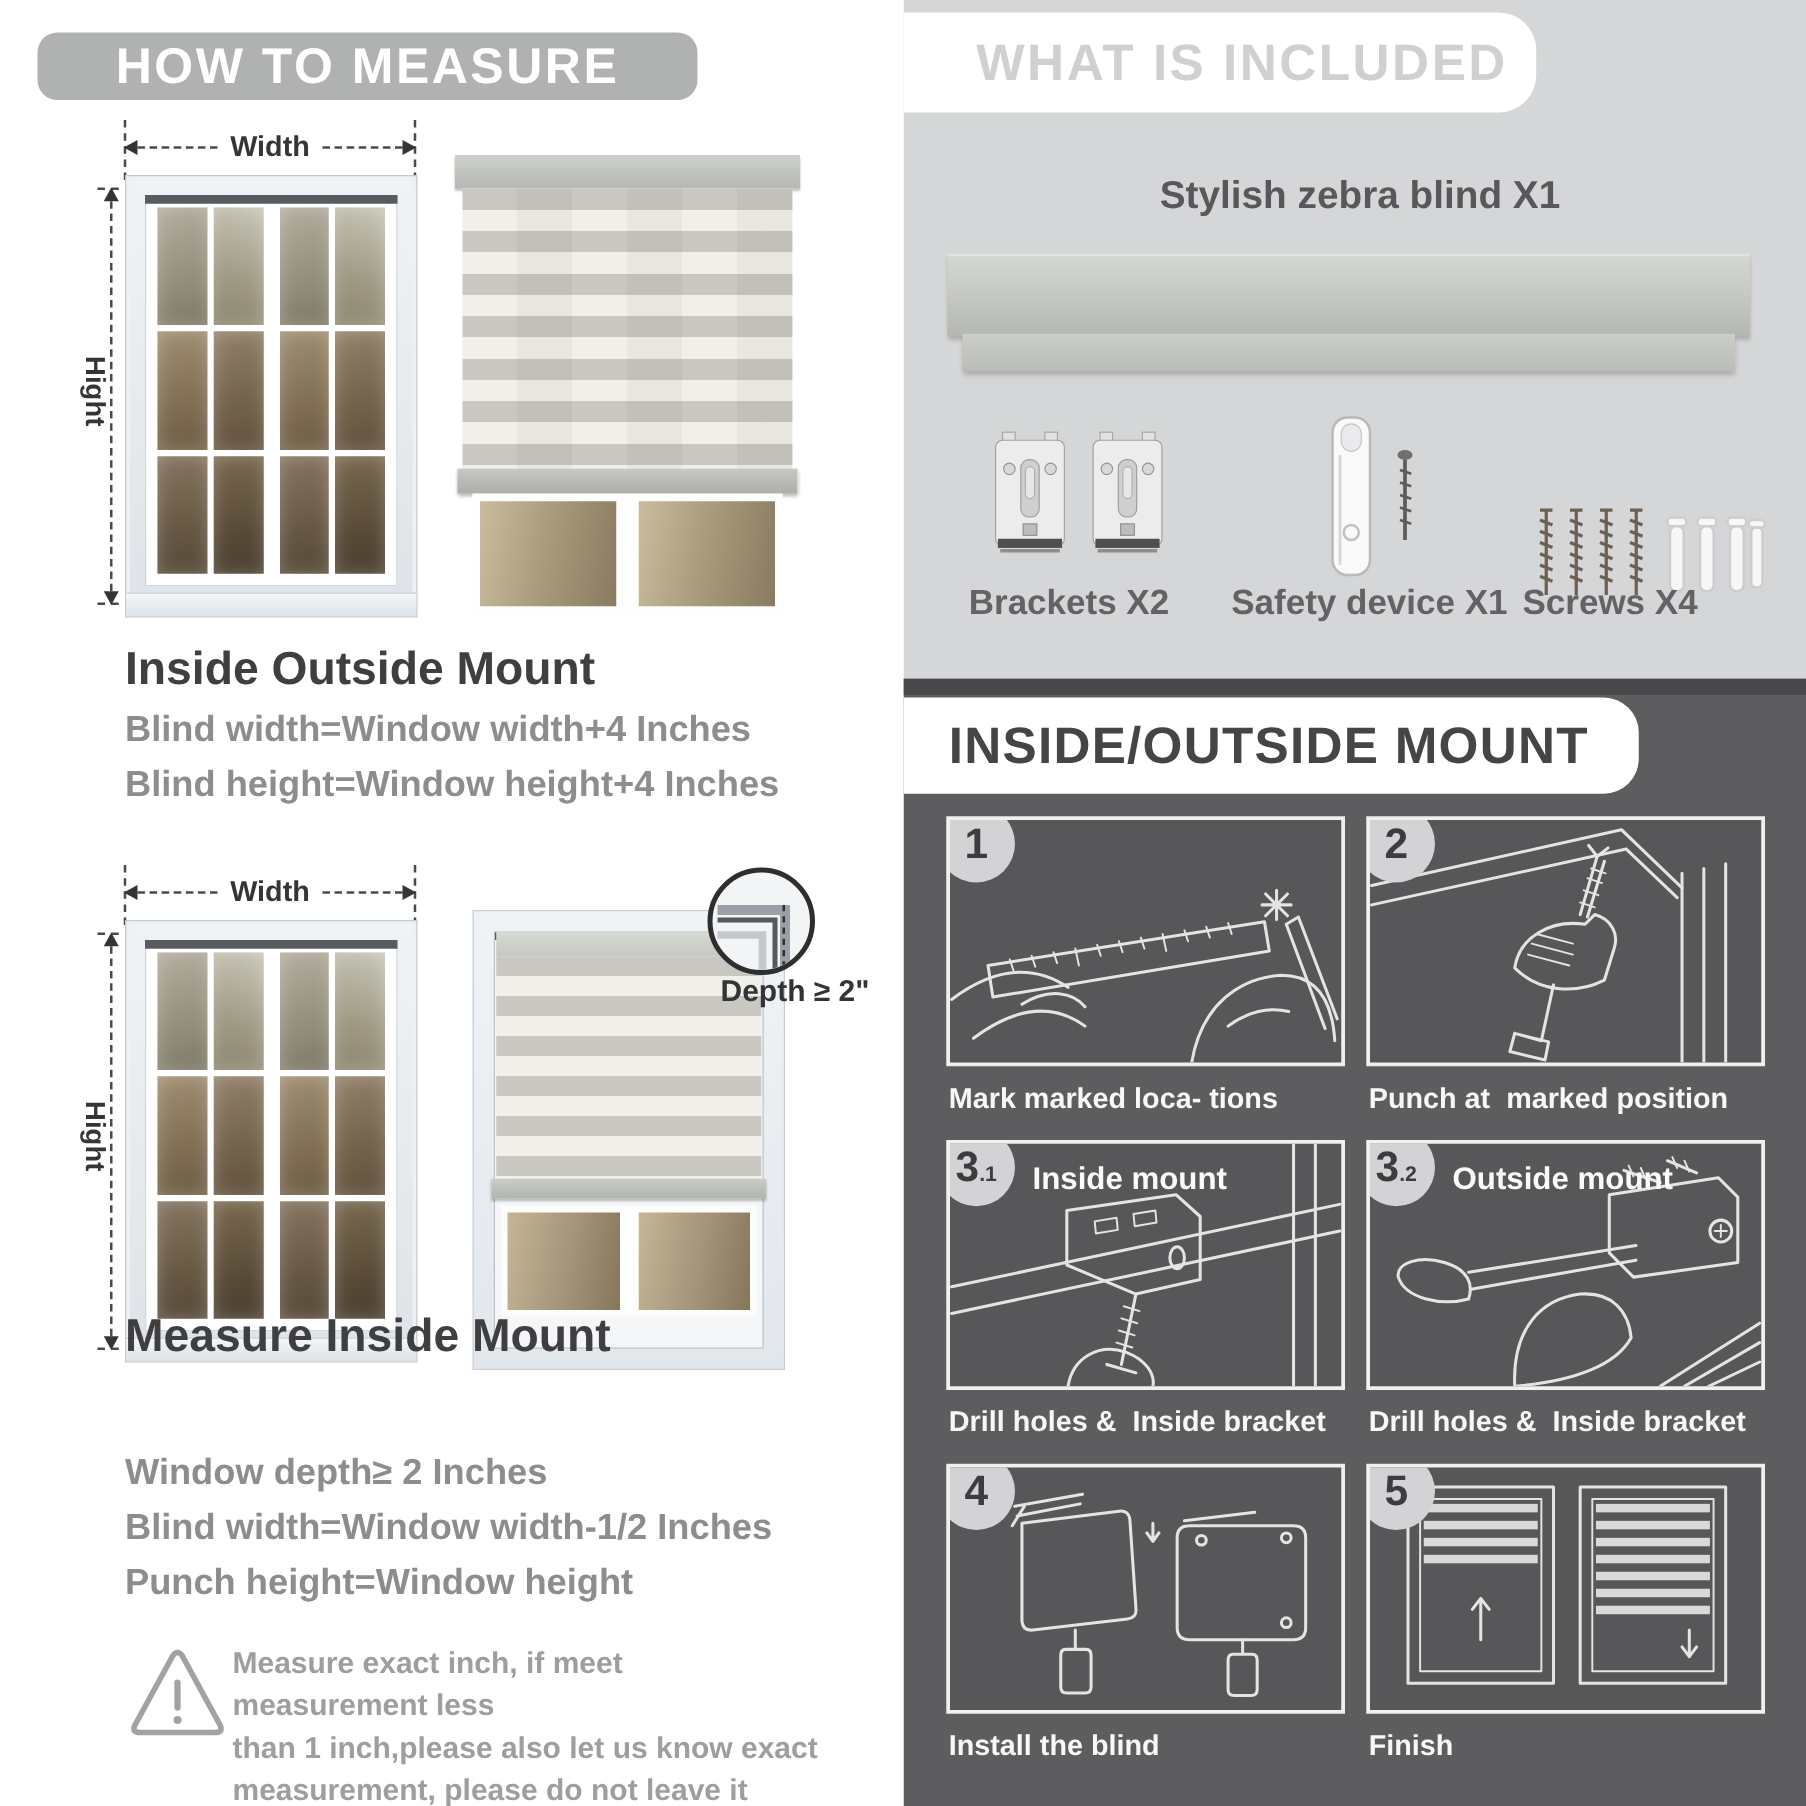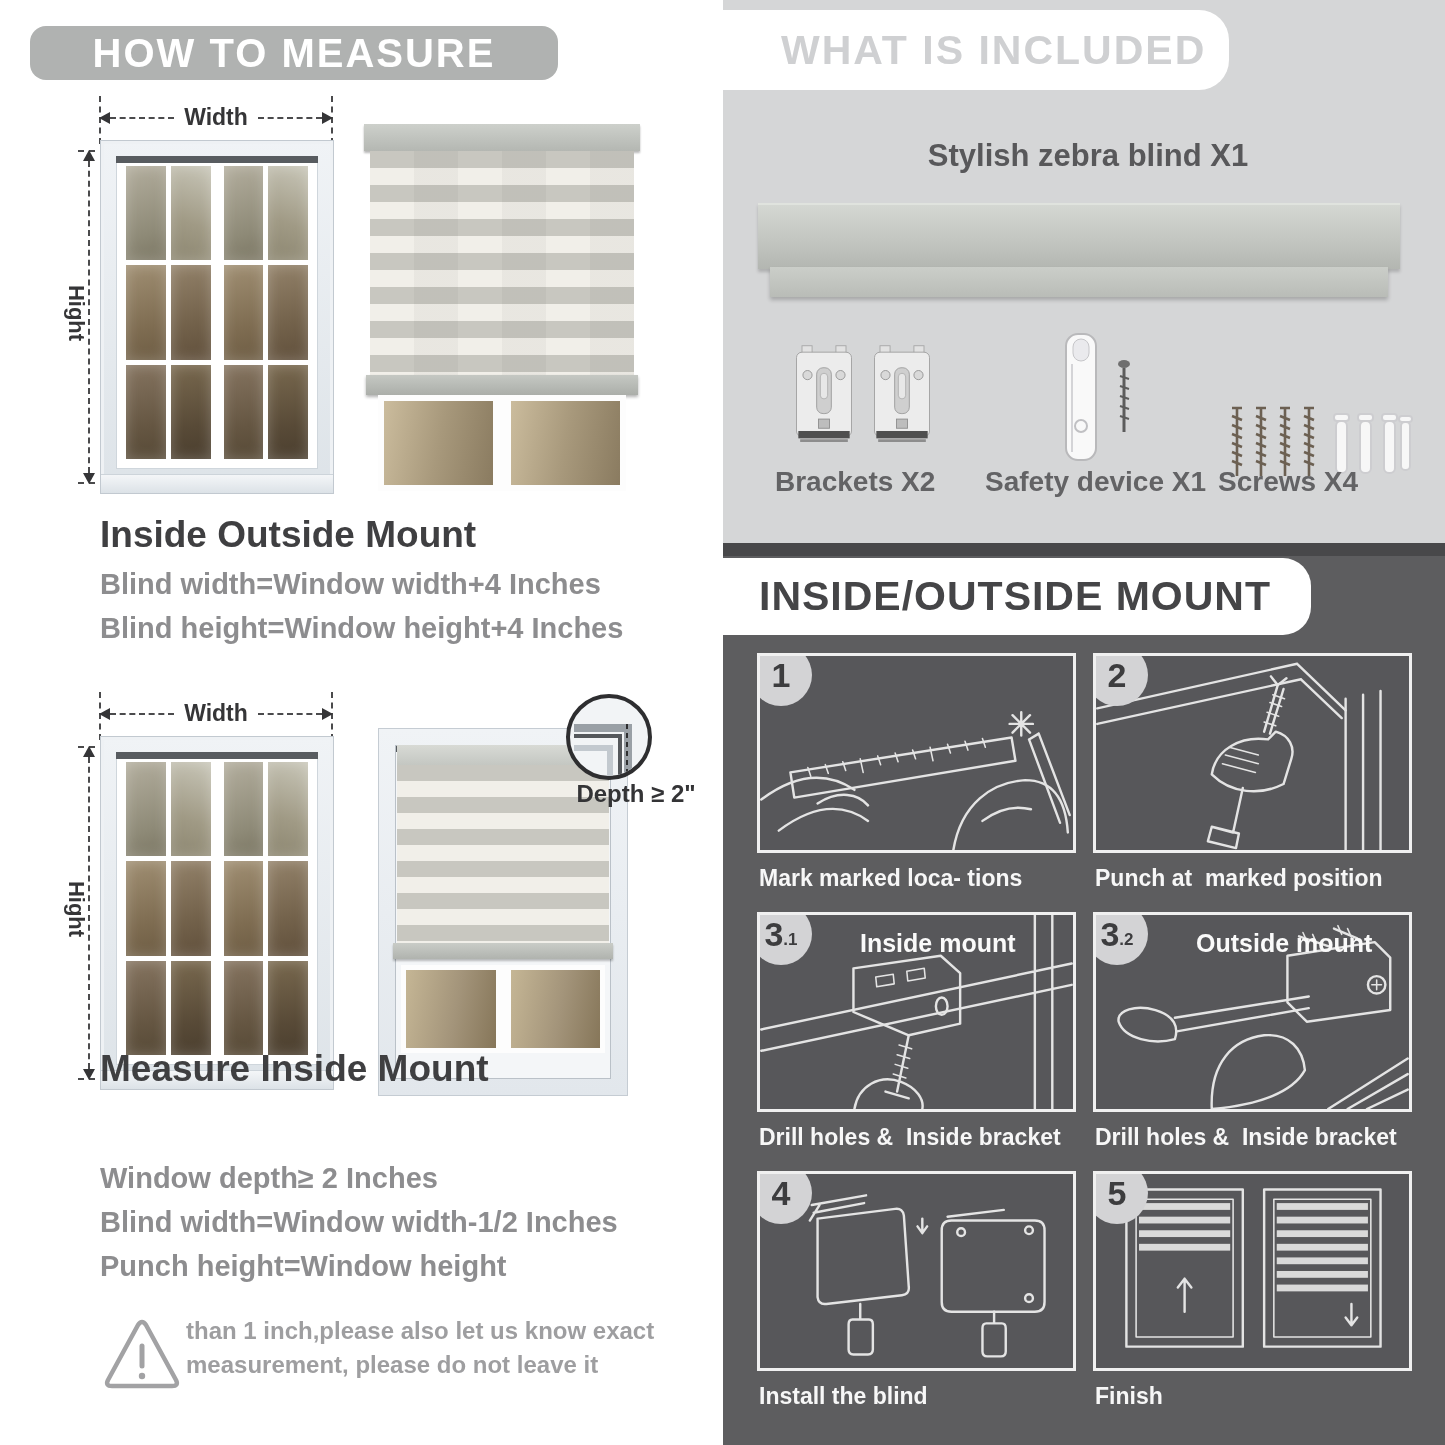--- a/index.html
+++ b/index.html
@@ -97,21 +97,21 @@
   .panel-dark{left:723px;top:543px;width:722px;height:902px;background:#5d5d5f;}
   .dark-strip{position:absolute;left:0;top:0;width:100%;height:13px;background:#48484a;}
   .right-header2{position:absolute;left:0;top:15px;width:588px;height:77px;background:#ffffff;border-radius:0 28px 28px 0;
     display:flex;align-items:center;padding-left:36px;box-sizing:border-box;
     color:#454547;font-size:41px;font-weight:bold;letter-spacing:1px;}
   .steps{position:absolute;left:34px;top:110px;width:655px;display:grid;grid-template-columns:319px 319px;column-gap:17px;}
   .step-fig{position:relative;height:200px;background:#57575a;border:3px solid #f0f0f0;box-sizing:border-box;overflow:hidden;}
   .badge{position:absolute;left:-10px;top:-12px;width:62px;height:62px;border-radius:50%;background:#d3d3d5;
     display:flex;align-items:center;justify-content:center;color:#3d3d3f;font-weight:bold;z-index:3;}
   .badge .n{font-size:34px;} .badge .s{font-size:17px;margin-top:12px;}
-  .fig-label{position:absolute;left:66px;top:14px;color:#fafafa;font-size:25px;font-weight:bold;z-index:3;margin-left:34px;}
+  .fig-label{position:absolute;left:66px;top:14px;color:#fafafa;font-size:25px;font-weight:bold;z-index:3;}
   .caption{margin:12px 0 20px 2px;color:#f7f7f7;font-size:23px;font-weight:bold;white-space:pre-wrap;}
   .fig-svg{width:100%;height:100%;display:block;}
   .fig-svg *{stroke:#e4e4e4;stroke-width:2.5;fill:none;stroke-linecap:round;stroke-linejoin:round;}
   .fig-svg .fill{fill:#d9d9d9;stroke:none;}
   .fig-svg .thin{stroke-width:1.6;}
 
   .mini-svg{width:100%;height:100%;display:block;}
 </style>
 </head>
 <body>
@@ -257,20 +257,21 @@
   <div class="abs measure-line" style="left:100px;top:1250px;">Punch height=Window height</div>
 
   <div class="abs" style="left:102px;top:1316px;width:80px;height:78px;">
     <svg class="mini-svg" viewBox="0 0 80 78">
       <path d="M36,9 Q40,3 44,9 L74,64 Q77,70 70,70 L10,70 Q3,70 6,64 Z" fill="none" stroke="#a2a2a4" stroke-width="4.5" stroke-linejoin="round"></path>
       <line x1="40" y1="30" x2="40" y2="50" stroke="#a2a2a4" stroke-width="5" stroke-linecap="round"></line>
       <circle cx="40" cy="60" r="3.2" fill="#a2a2a4" stroke="none"></circle>
     </svg>
   </div>
   <div class="abs" style="left:186px;top:1314px;width:470px;">
+    <div class="warn-text">Measure exact inch, if meet measurement less</div>
     <div class="warn-text">than 1 inch,please also let us know exact</div>
     <div class="warn-text">measurement, please do not leave it</div>
   </div>
 
   <div class="abs panel-light">
     <div class="abs right-header1">
       <span>WHAT IS INCLUDED</span>
     </div>
     <div class="abs product-title">Stylish zebra blind X1</div>
 

